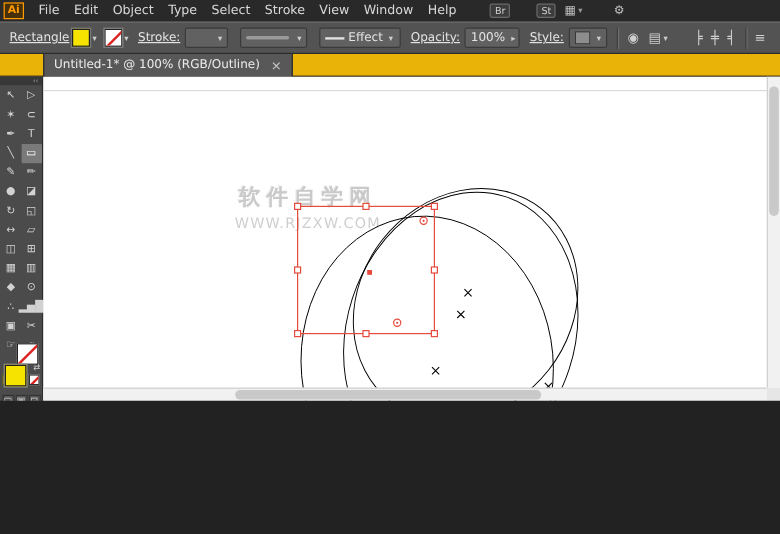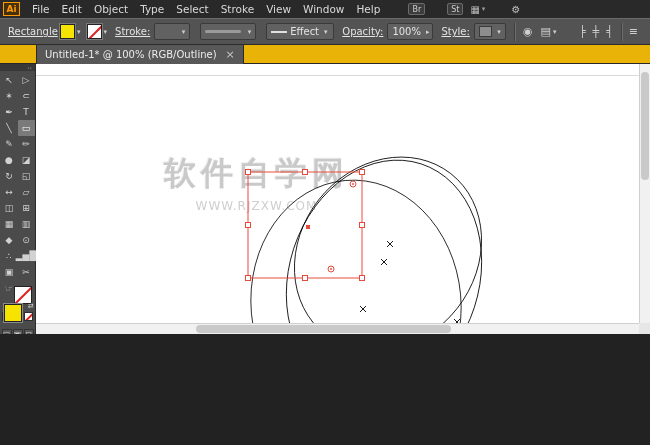--- a/index.html
+++ b/index.html
@@ -84,21 +84,21 @@
   .mode-row { display:flex; gap:1px; margin-top:8px; }
   .mode { width:10px; height:11px; display:flex; align-items:center; justify-content:center;
           font-size:8px; color:#c9c9c9; background:#555; border:1px solid #333; }
   .screen-mode { margin-top:8px; font-size:10px; color:#c9c9c9; }
 
   
   .canvas { position:absolute; left:36px; top:64px; right:0; bottom:0; background:var(--canvas-bg); }
   .artboard-line { position:absolute; left:0; top:11px; width:603px; height:1px; background:#dadada; }
   .watermark { position:absolute; left:118px; top:88px; width:205px; text-align:center;
                color:var(--watermark-gray); pointer-events:none; }
-  .wm1 { font-size:32px; font-weight:bold; letter-spacing:5px;
+  .wm1 { font-size:18px; font-weight:bold; letter-spacing:5px;
          text-shadow:1px 1px 0 #ffffff, -1px -1px 0 #efefef, 0 0 1px #bdbdbd; }
   .wm2 { font-size:12px; letter-spacing:1px; margin-top:3px; color:#cfcfcf;
          text-shadow:1px 1px 0 #ffffff; }
   svg.artwork { position:absolute; left:0; top:0; width:603px; height:370px; }
 
   
   .vscroll { position:absolute; right:0; top:0; width:11px; bottom:11px; background:#f1f1f1;
              border-left:1px solid #cfcfcf; }
   .vthumb { position:absolute; left:1px; right:1px; top:8px; height:108px; background:#c9c9c9;
             border-radius:4px; }

